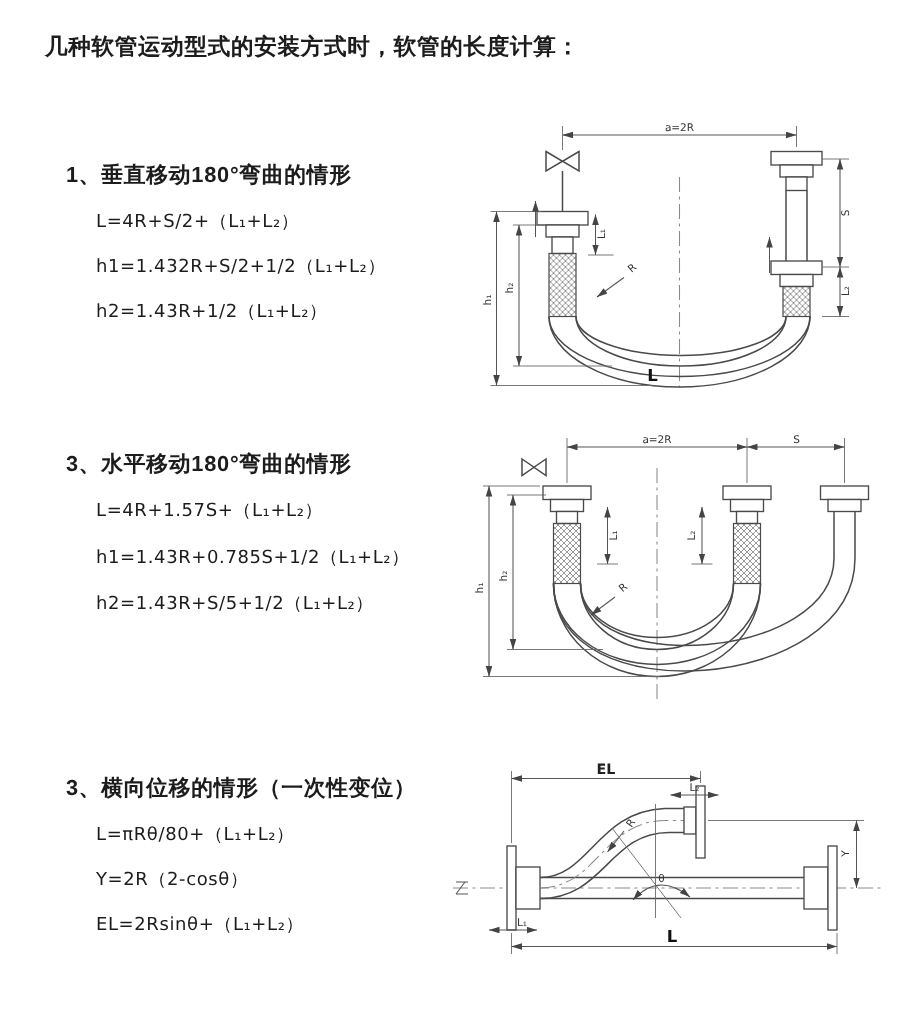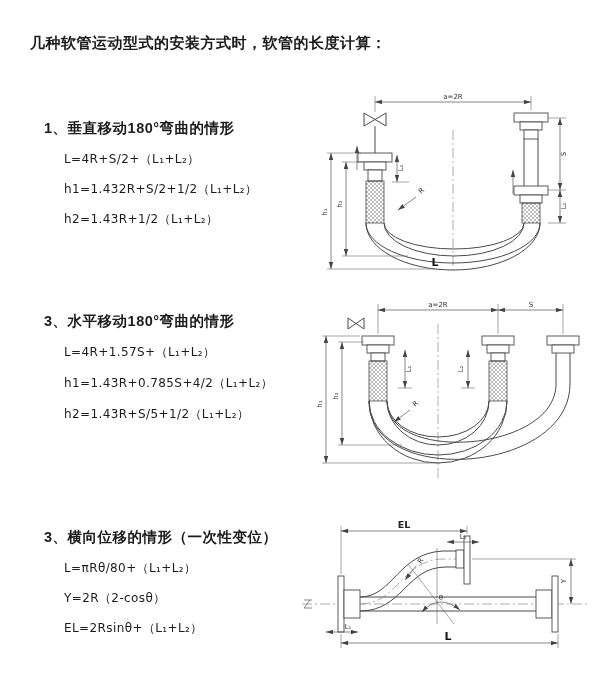--- a/index.html
+++ b/index.html
@@ -1,18 +1,18 @@
 <!DOCTYPE html>
 <html><head>
 <meta charset="utf-8">
 <style>
   html,body{margin:0;padding:0;}
   body{width:600px;height:675px;background:#ffffff;position:relative;overflow:hidden;
        font-family:"Liberation Sans","DejaVu Sans",sans-serif;color:#1c1c1c;}
-  .page{position:absolute;inset:0;background:#fff;margin-top:12px;}
+  .page{position:absolute;inset:0;background:#fff;}
   .title{position:absolute;left:30px;top:22px;font-size:15px;font-weight:bold;letter-spacing:.5px;white-space:nowrap;}
   .heading{position:absolute;font-size:14.5px;font-weight:bold;letter-spacing:.5px;white-space:nowrap;}
   .formula{position:absolute;font-size:12px;font-weight:normal;letter-spacing:.4px;white-space:nowrap;
            font-family:"DejaVu Sans","Liberation Sans",sans-serif;}
   svg{position:absolute;overflow:visible;}
   .dln{stroke:#4a4a4a;stroke-width:1;fill:none;}
   .fit{stroke:#4a4a4a;stroke-width:.9;fill:#ffffff;}
   .thin{stroke:#6a6a6a;stroke-width:.6;fill:none;}
   .dim{stroke:#555555;stroke-width:.7;fill:none;}
   .cl{stroke:#8a8a8a;stroke-width:.7;fill:none;stroke-dasharray:10 3 2 3;}
@@ -27,21 +27,21 @@
 
   <div class="title">几种软管运动型式的安装方式时，软管的长度计算：</div>
 
   <div class="heading" style="left:44px;top:107px">1、垂直移动180°弯曲的情形</div>
   <div class="formula" style="left:64px;top:139px">L=4R+S/2+（L₁+L₂）</div>
   <div class="formula" style="left:64px;top:169px">h1=1.432R+S/2+1/2（L₁+L₂）</div>
   <div class="formula" style="left:64px;top:199px">h2=1.43R+1/2（L₁+L₂）</div>
 
   <div class="heading" style="left:44px;top:300px">3、水平移动180°弯曲的情形</div>
   <div class="formula" style="left:64px;top:332px">L=4R+1.57S+（L₁+L₂）</div>
-  <div class="formula" style="left:64px;top:363px">h1=1.43R+0.785S+4/2（L₁+L₂）</div>
+  <div class="formula" style="left:64px;top:363px">h1=1.43R+0.785S+1/2（L₁+L₂）</div>
   <div class="formula" style="left:64px;top:394px">h2=1.43R+S/5+1/2（L₁+L₂）</div>
 
   <div class="heading" style="left:44px;top:516px">3、横向位移的情形（一次性变位）</div>
   <div class="formula" style="left:64px;top:548px">L=πRθ/80+（L₁+L₂）</div>
   <div class="formula" style="left:64px;top:578px">Y=2R（2-cosθ）</div>
   <div class="formula" style="left:64px;top:608px">EL=2Rsinθ+（L₁+L₂）</div>
 
   <svg style="left:313px;top:70px" width="270" height="190" viewBox="0 0 270 190">
     <defs>
       <marker id="m1" markerWidth="7" markerHeight="5" refX="7" refY="2.2" orient="auto-start-reverse" markerUnits="userSpaceOnUse">

